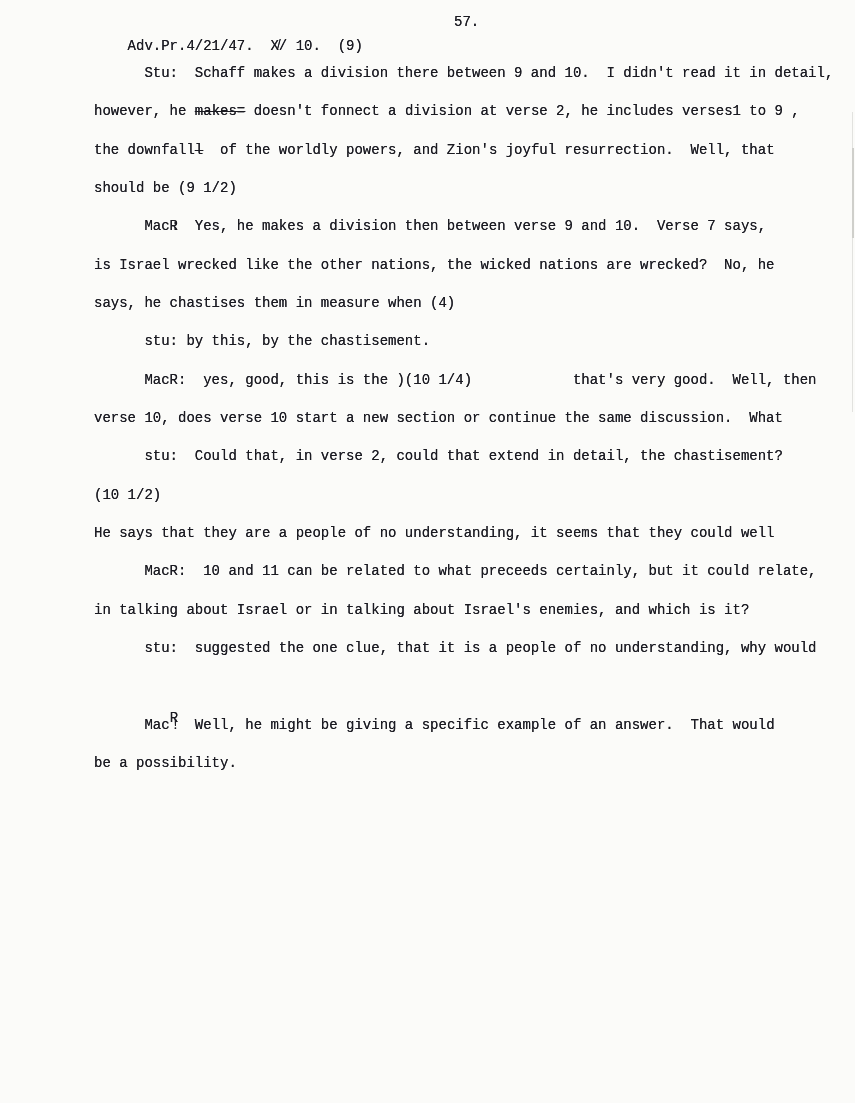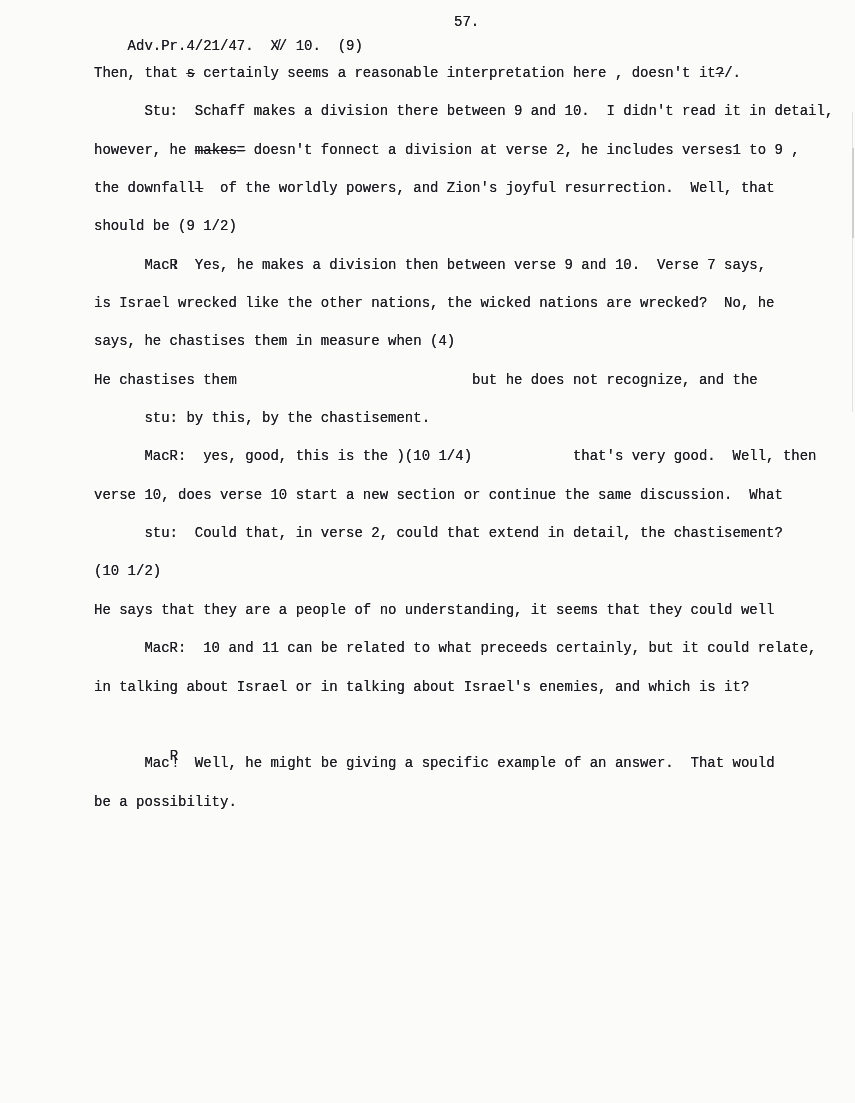--- a/index.html
+++ b/index.html
@@ -77,37 +77,36 @@
 <body>
 
 <div class="paper">
 
   <div class="header-row">
     <span>Adv.Pr.4/21/47.  X̸/ 10.  (9)</span>
     <span class="page-num">57.</span>
   </div>
 
   <div class="typed-body">
-      <div class="line"><span>Then, that </span><span class="seg-strike">s</span><span> certainly seems a reasonable interpretation here , doesn't it</span><span class="seg-strike">?</span><span>/.</span></div>
       <div class="line"><span>      Stu:  Schaff makes a division there between 9 and 10.  I didn't read it in detail,</span></div>
       <div class="line"><span>however, he </span><span class="seg-strike">makes=</span><span> doesn't fonnect a division at verse 2, he includes verses1 to 9 ,</span></div>
       <div class="line"><span>the downfall</span><span class="seg-strike">l</span><span>  of the worldly powers, and Zion's joyful resurrection.  Well, that</span></div>
       <div class="line"><span>should be (9 1/2)</span></div>
       <div class="line"><span>      MacR</span><span class="seg-overlap">:</span><span>  Yes, he makes a division then between verse 9 and 10.  Verse 7 says,</span></div>
       <div class="line"><span>is Israel wrecked like the other nations, the wicked nations are wrecked?  No, he</span></div>
       <div class="line"><span>says, he chastises them in measure when (4)</span></div>
-      <div class="line"><span>He chastises them                            but he does not recognize, and the</span></div>
       <div class="line"><span>      stu: by this, by the chastisement.</span></div>
       <div class="line"><span>      MacR:  yes, good, this is the )(10 1/4)            that's very good.  Well, then</span></div>
       <div class="line"><span>verse 10, does verse 10 start a new section or continue the same discussion.  What</span></div>
       <div class="line"><span>      stu:  Could that, in verse 2, could that extend in detail, the chastisement?</span></div>
       <div class="line"><span>(10 1/2)</span></div>
       <div class="line"><span>He says that they are a people of no understanding, it seems that they could well</span></div>
       <div class="line"><span>      MacR:  10 and 11 can be related to what preceeds certainly, but it could relate,</span></div>
       <div class="line"><span>in talking about Israel or in talking about Israel's enemies, and which is it?</span></div>
+      <div class="line"><span>      stu:  suggested the one clue, that it is a people of no understanding, why would</span></div>
       <div class="line"></div>
       <div class="line"><span>      Mac</span><span class="seg-sup">R</span><span class="seg-overlap">!</span><span>  Well, he might be giving a specific example of an answer.  That would</span></div>
       <div class="line"><span>be a possibility.</span></div>
     </div>
 
   <div class="edge-line"></div>
   <div class="edge-mark"></div>
 
 </div>
 

